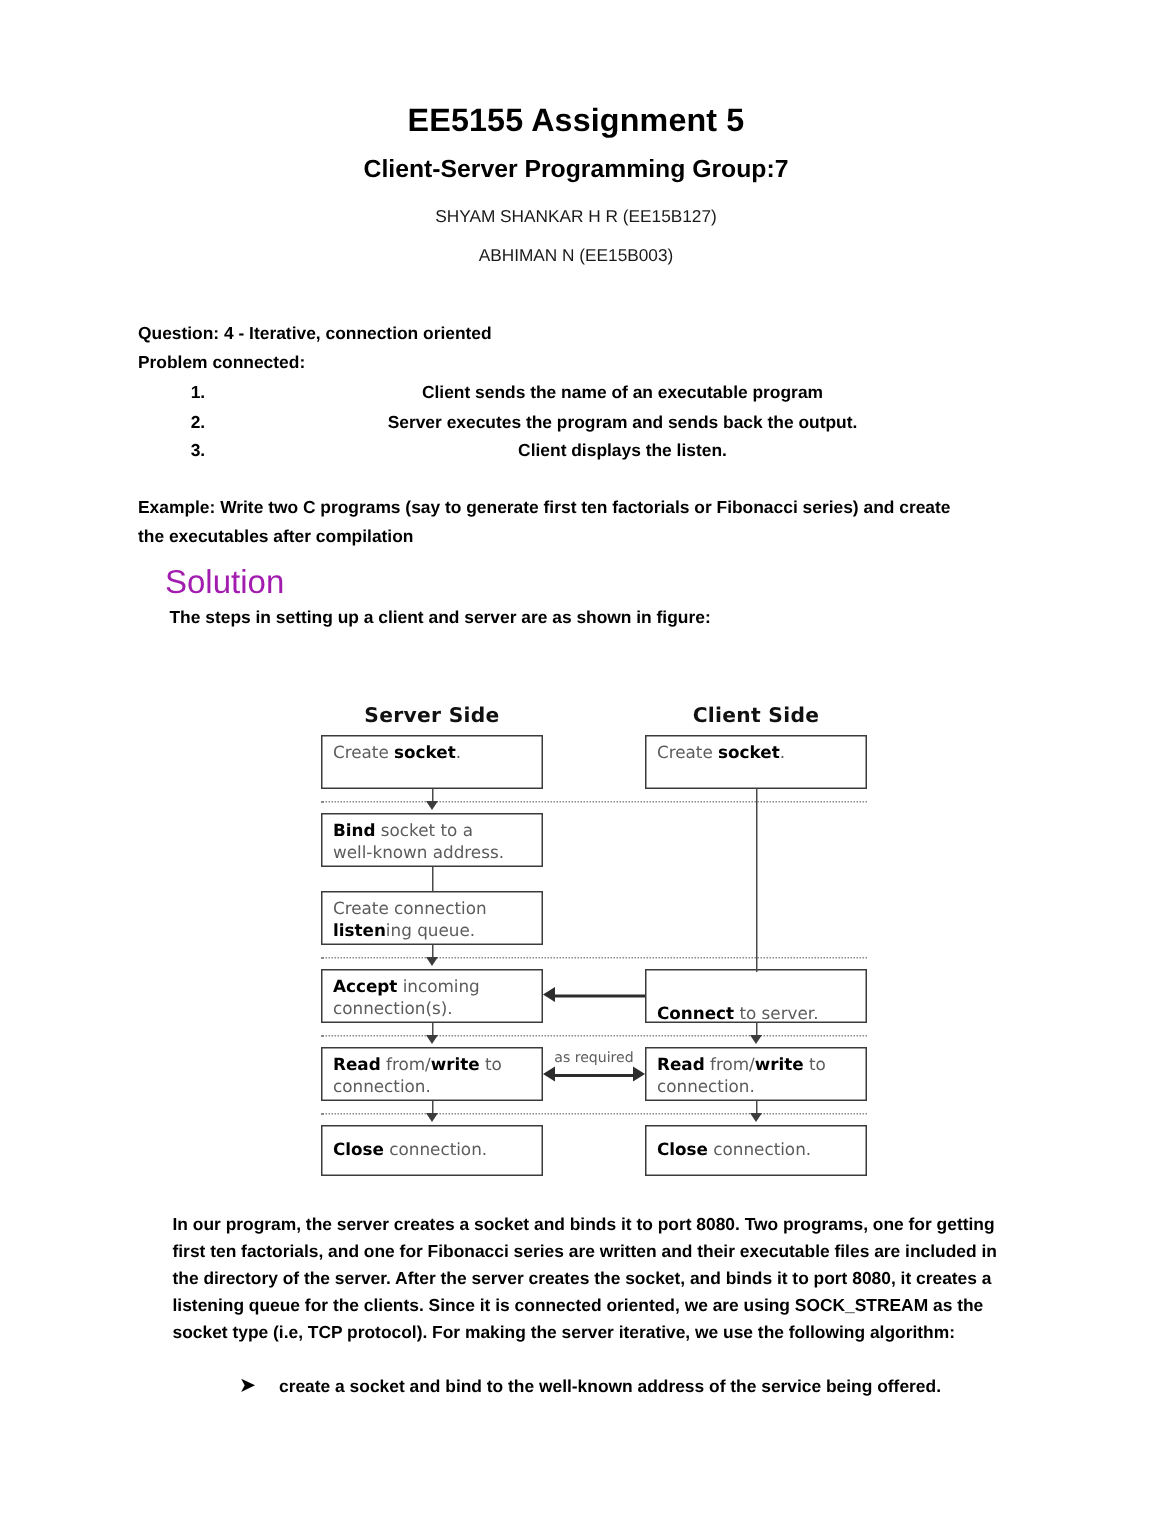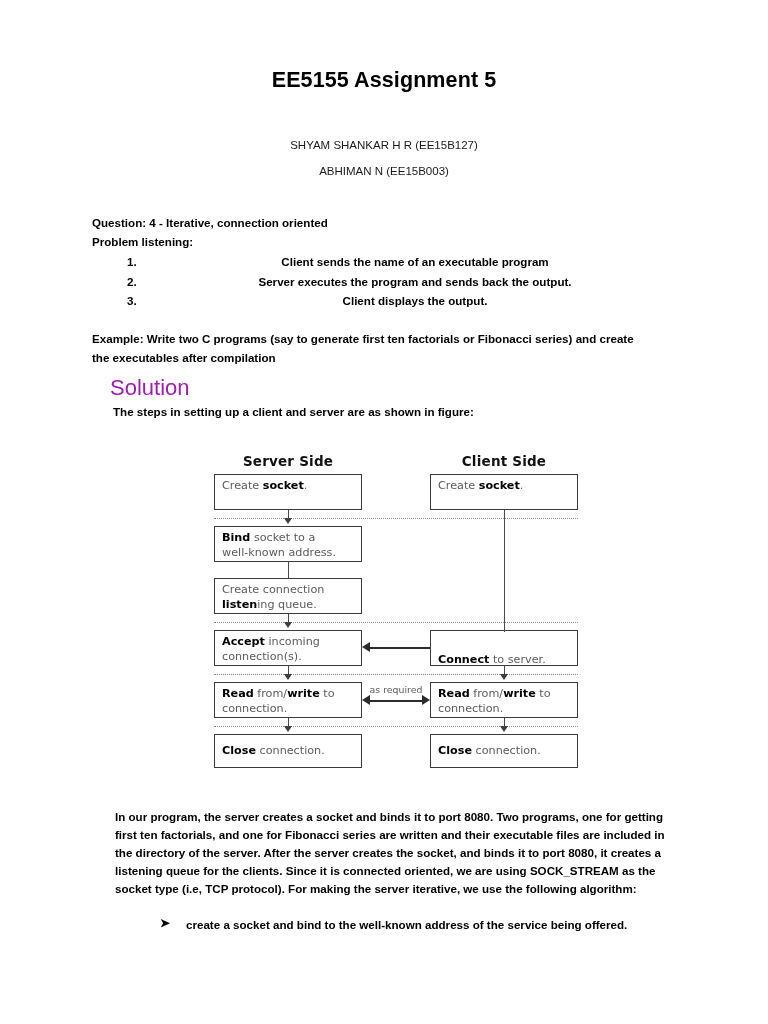--- a/index.html
+++ b/index.html
@@ -98,21 +98,21 @@
     left: 113px;
     top: 405px;
     font-size: 11.6px;
     font-weight: bold;
   }
 
   
   .figure {
     position: absolute;
     left: 0;
-    top: 0;
+    top: 16px;
     width: 768px;
     height: 840px;
     pointer-events: none;
   }
   .fig-col-title {
     position: absolute;
     font-family: "DejaVu Sans", sans-serif;
     font-size: 13.5px;
     font-weight: bold;
     color: #111111;
@@ -213,30 +213,31 @@
     top: -1px;
     font-size: 12px;
   }
 </style>
 </head>
 <body>
 
 <div class="page">
 
   <div class="doc-title">EE5155 Assignment 5</div>
+  <div class="doc-subtitle">Client-Server Programming Group:7</div>
   <div class="author author-1">SHYAM SHANKAR H R (EE15B127)</div>
   <div class="author author-2">ABHIMAN N (EE15B003)</div>
 
   <div class="content">
     <div class="q-line">Question: 4 - Iterative, connection oriented</div>
-    <div class="q-line">Problem listening:</div>
+    <div class="q-line">Problem connected:</div>
     <ol class="problem-list">
       <li>Client sends the name of an executable program</li>
       <li>Server executes the program and sends back the output.</li>
-      <li>Client displays the output.</li>
+      <li>Client displays the listen.</li>
     </ol>
     <div class="example">Example: Write two C programs (say to generate first ten factorials or Fibonacci series) and create the executables after compilation</div>
   </div>
 
   <div class="solution-head">Solution</div>
   <div class="solution-intro">The steps in setting up a client and server are as shown in figure:</div>
 
   <div class="figure">
 
     <div class="fig-col-title fig-title-server">Server Side</div>

